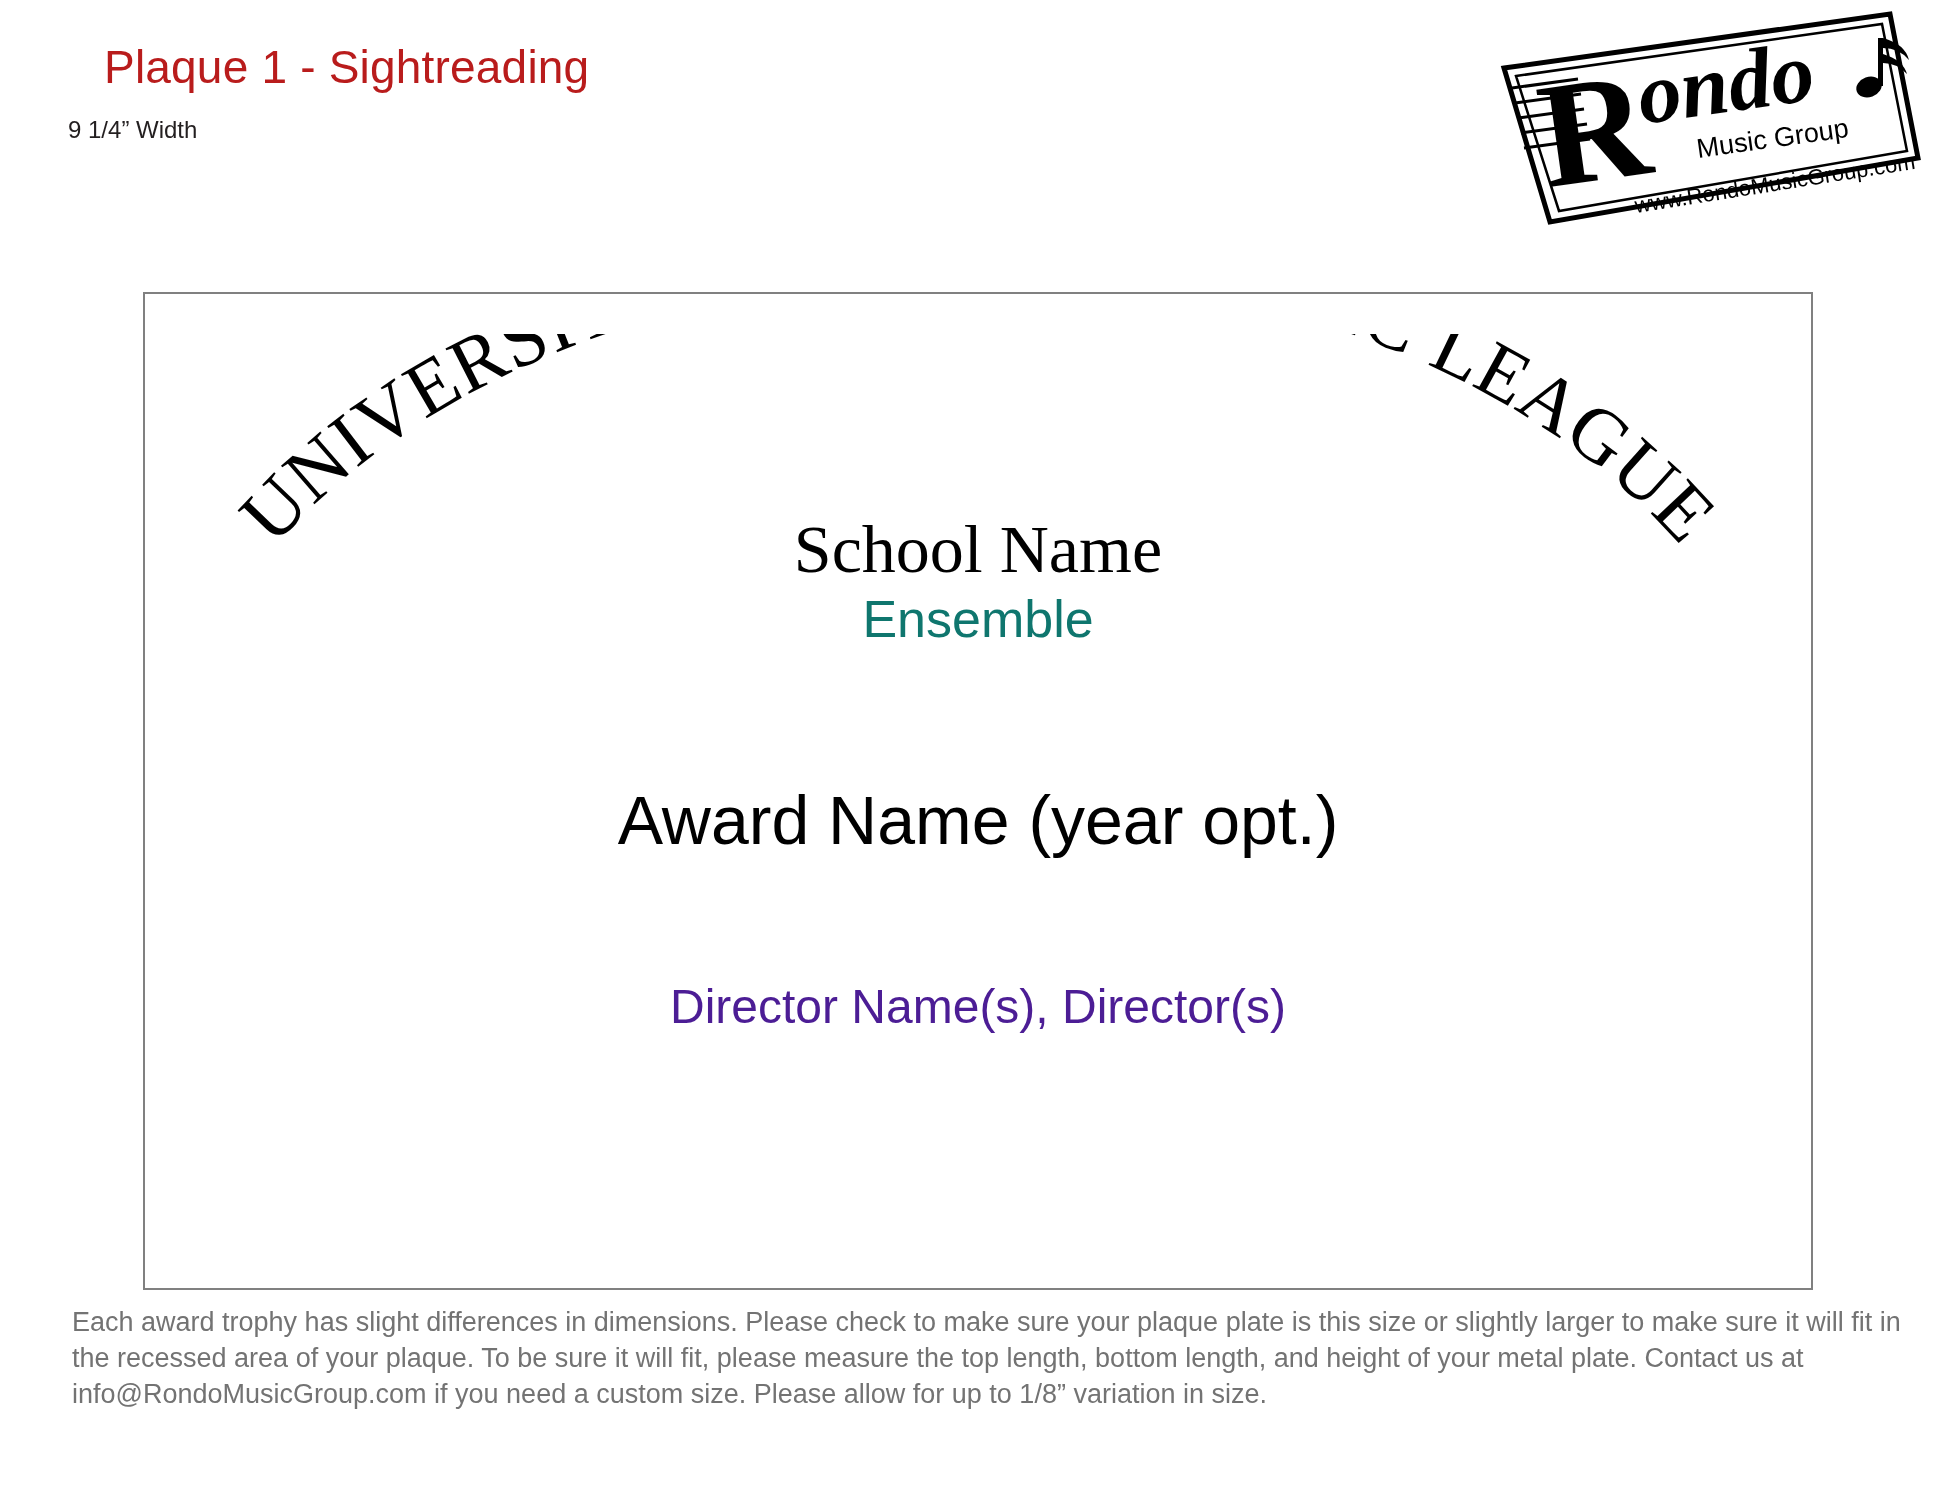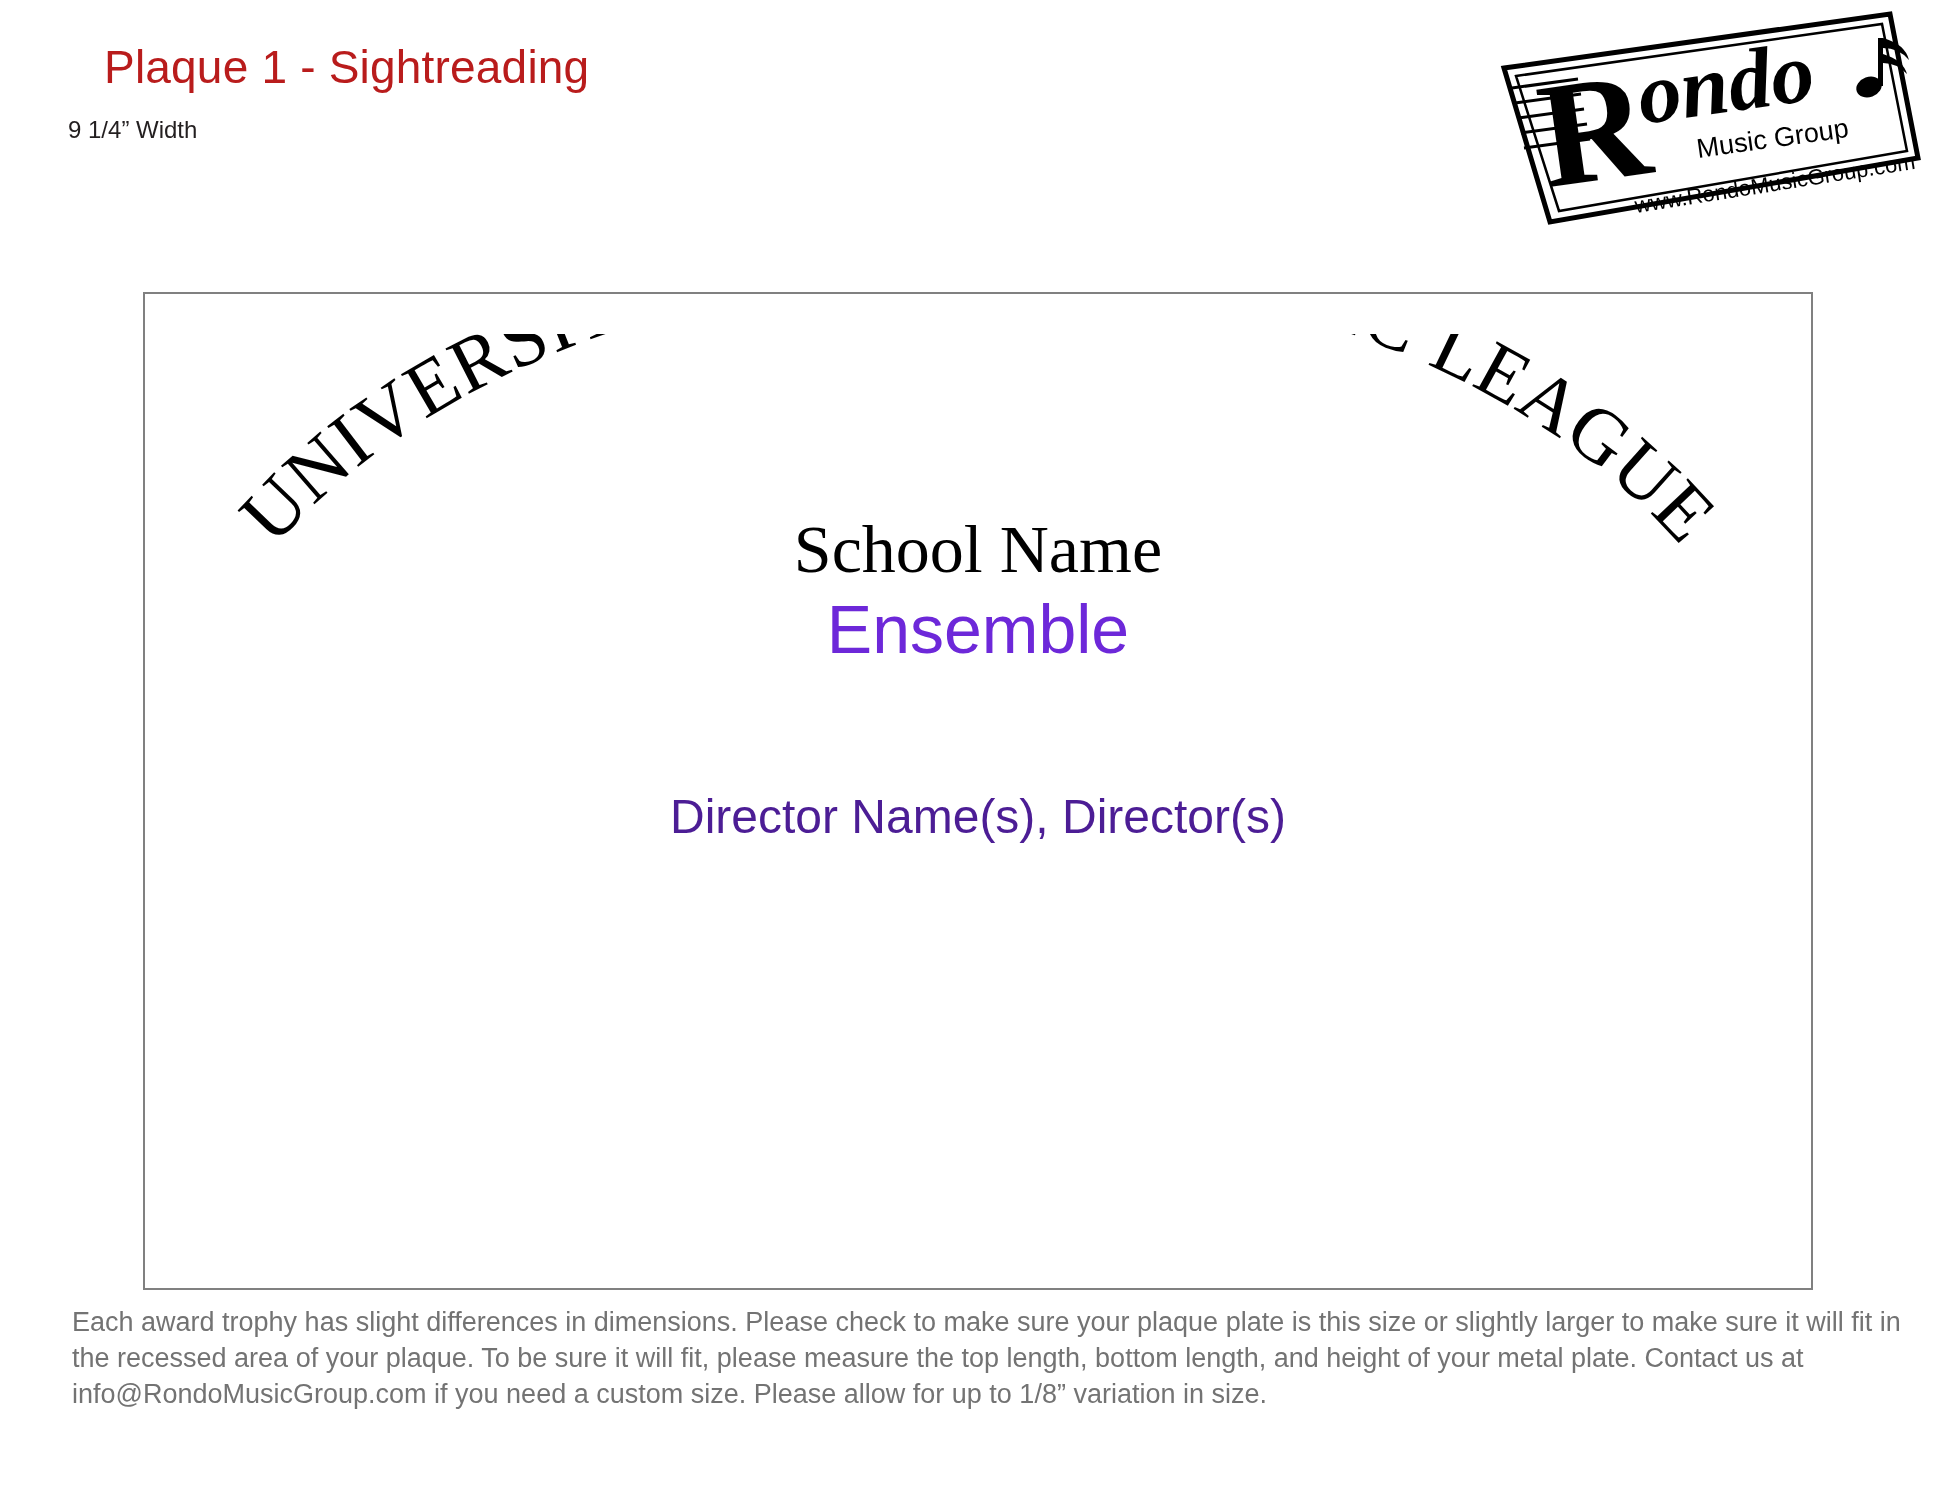--- a/index.html
+++ b/index.html
@@ -81,23 +81,23 @@
     top: 215px;
     text-align: center;
   }
   .line-school {
     font-size: 68px;
     line-height: 1.18;
     color: #000000;
     font-family: Liberation Serif, serif;
   }
   .line-ensemble {
-    font-size: 68px;
+    font-size: 52px;
     line-height: 1.18;
-    color: #6d28d9;
+    color: #0f766e;
   }
   .line-award {
     margin-top: 130px;
     font-size: 68px;
     color: #000000;
   }
   .line-director {
     margin-top: 120px;
     font-size: 48px;
     color: #4c1d95;
@@ -169,19 +169,20 @@
     <text>
       <textPath href="#arcpath" startOffset="50%" text-anchor="middle">
         <tspan>UNIVERSITY INTERSCHOLASTIC LEAGUE</tspan>
       </textPath>
     </text>
   </svg>
 
   <div class="plate-lines">
     <div class="line-school">School Name</div>
     <div class="line-ensemble">Ensemble</div>
+    <div class="line-award">Award Name (year opt.)</div>
     <div class="line-director">Director Name(s), Director(s)</div>
   </div>
 </div>
 
 <div class="note">
   <span>Each award trophy has slight differences in dimensions. Please check to make sure your plaque plate is this size or slightly larger to make sure it will fit in the recessed area of your plaque.  To be sure it will fit, please measure the top length, bottom length, and height of your metal plate. Contact us at info@RondoMusicGroup.com if you need a custom size. Please allow for up to 1/8” variation in size.</span>
 </div>
 
 </body></html>

